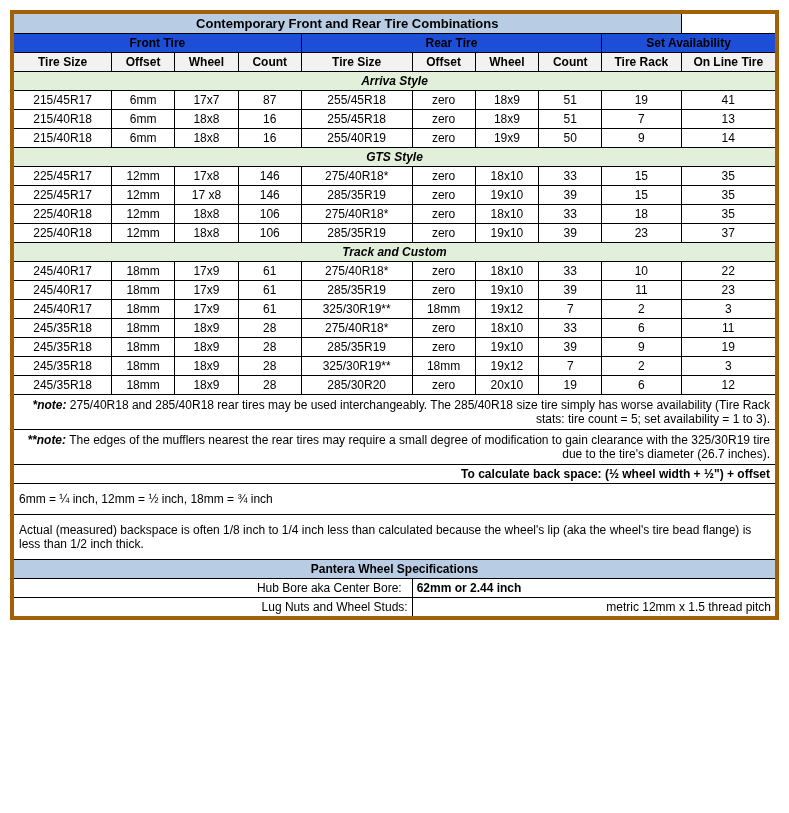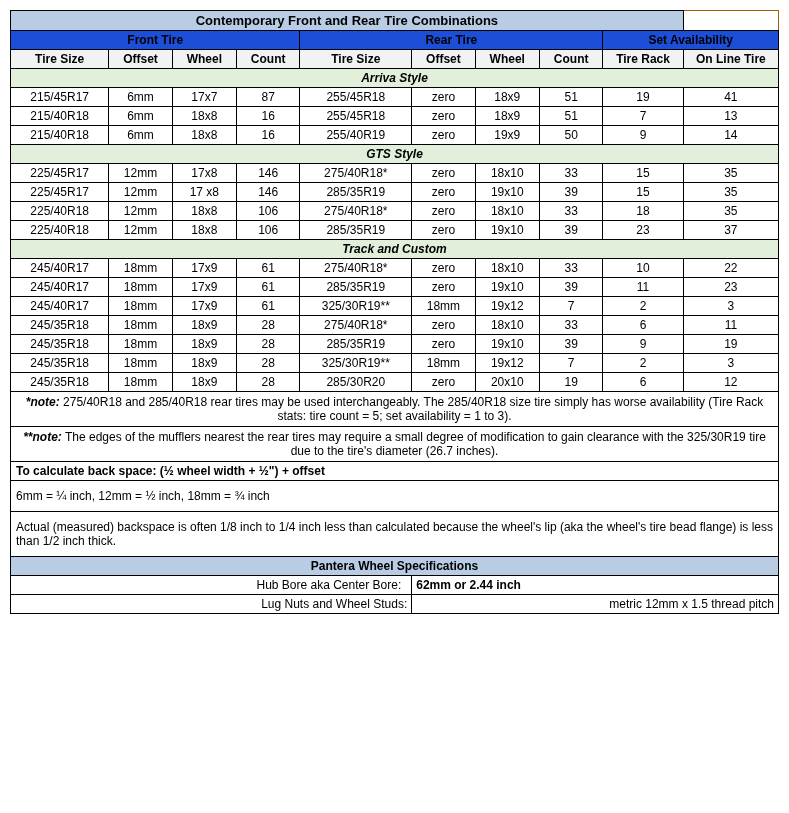--- a/index.html
+++ b/index.html
@@ -6,21 +6,21 @@
     body {
       font-family: Arial, sans-serif;
       font-size: 12px;
       background: #fff;
       padding: 10px;
       width: 789px;
     }
     .main-table {
       width: 100%;
       border-collapse: collapse;
-      border: 1px solid #a16207;
+      border: 4px solid #a16207;
     }
     .main-table td, .main-table th {
       border: 1px solid #000;
       padding: 2px 4px;
       text-align: center;
       vertical-align: middle;
     }
     .header-row td {
       background-color: #b8cce4;
       font-weight: bold;
@@ -41,27 +41,27 @@
       background-color: #e2efda;
       font-weight: bold;
       font-style: italic;
       text-align: center;
     }
     .data-row td {
       background-color: #fff;
       text-align: center;
     }
     .note-row td {
-      text-align: center;
+      text-align: right;
       padding: 3px 5px;
       background: #fff;
     }
     .note-row td b { font-weight: bold; }
     .formula-row td {
-      text-align: left;
+      text-align: right;
       padding: 2px 5px;
       background: #fff;
       font-weight: bold;
     }
     .info-row td {
       text-align: left;
       padding: 8px 5px;
       background: #fff;
     }
     .specs-header td {

